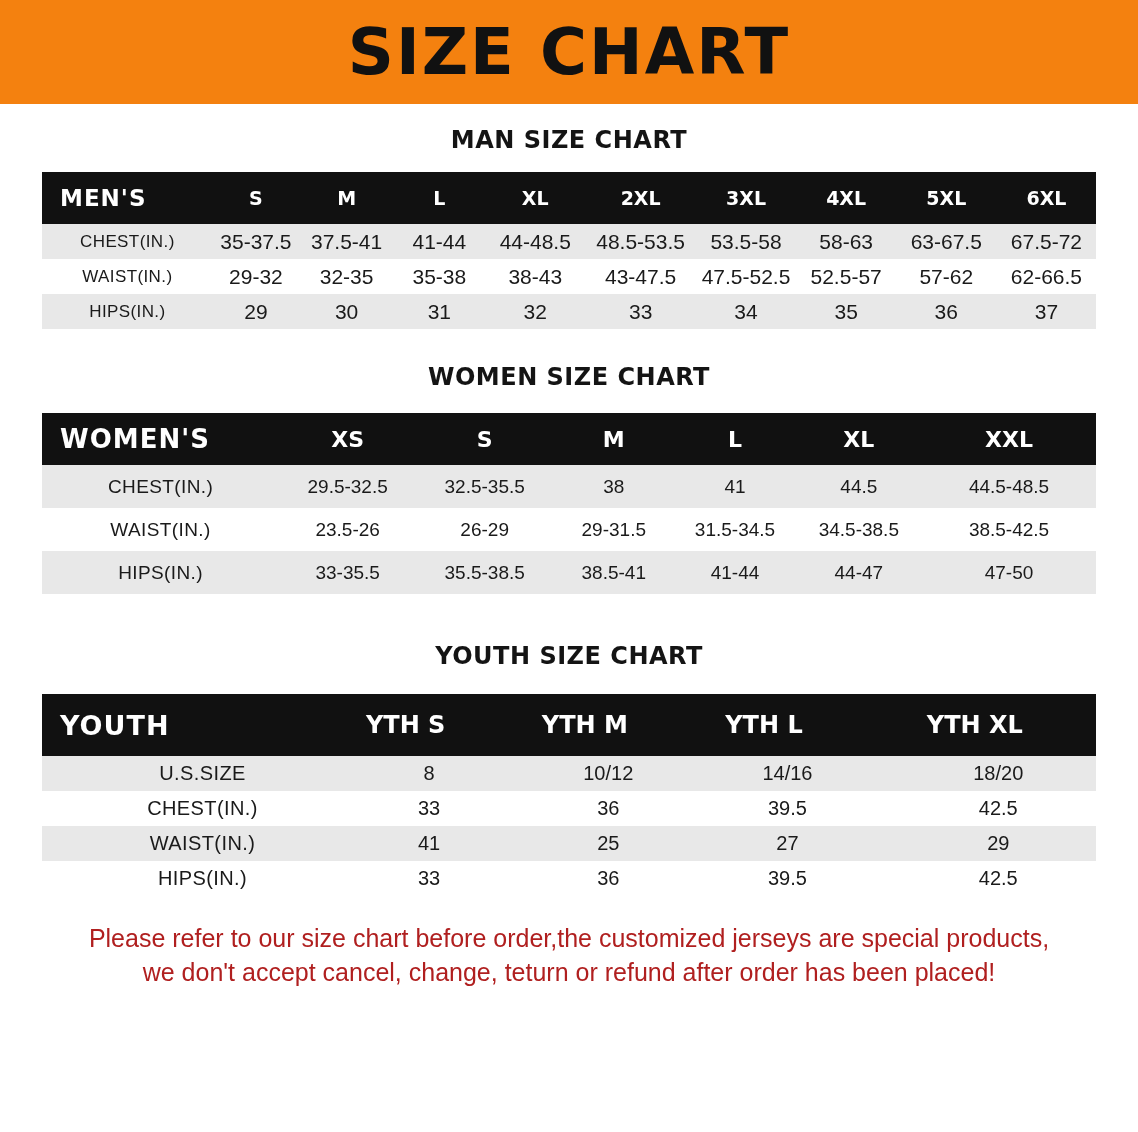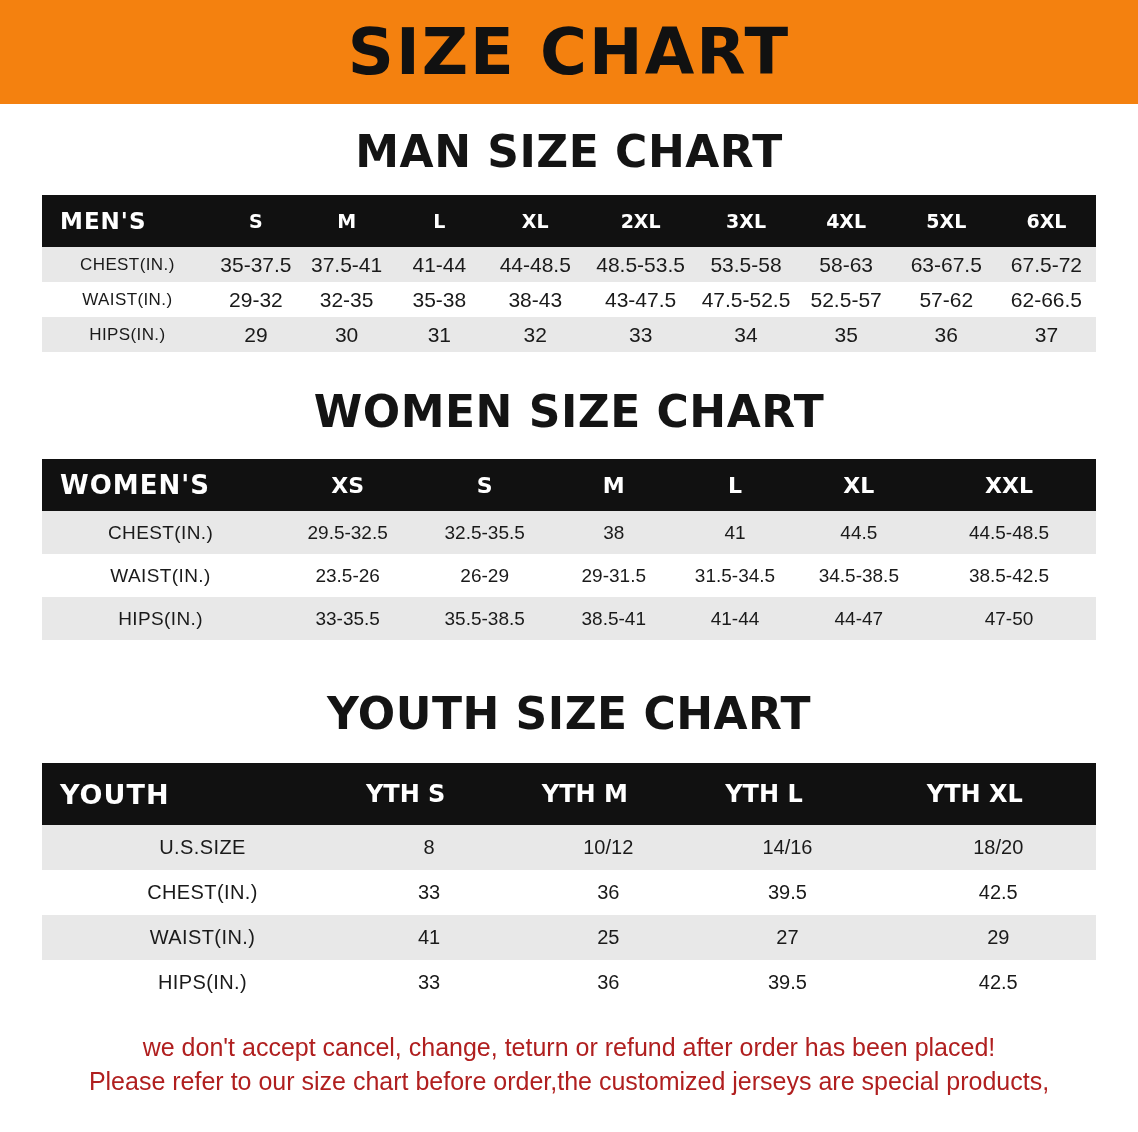--- a/index.html
+++ b/index.html
@@ -32,21 +32,21 @@
     letter-spacing: 2px;
     color: #111111;
     line-height: 1;
   }
 
   
   .section-title {
     text-align: center;
     font-family: "DejaVu Sans", sans-serif;
     font-weight: bold;
-    font-size: 44px;
+    font-size: 24px;
     letter-spacing: 0.5px;
     color: #141414;
   }
   .t-man   { margin-top: 22px; margin-bottom: 18px; }
   .t-women { margin-top: 34px; margin-bottom: 22px; }
   .t-youth { margin-top: 48px; margin-bottom: 24px; }
 
   
   .tbl-wrap {
     padding: 0 42px;
@@ -90,21 +90,21 @@
 
   
   #women-table thead th { height: 52px; font-size: 22px; }
   #women-table thead th.corner { font-size: 26px; }
   #women-table tbody td { height: 43px; font-size: 19px; }
   #women-table tbody td.rowhead { font-size: 19px; }
 
   
   #youth-table thead th { height: 62px; font-size: 24px; }
   #youth-table thead th.corner { font-size: 27px; }
-  #youth-table tbody td { height: 45px; font-size: 20px; padding-left: 48px; }
+  #youth-table tbody td { height: 35px; font-size: 20px; padding-left: 48px; }
   #youth-table tbody td.rowhead { font-size: 20px; }
 
   
   .note {
     margin: 26px 40px 0 40px;
     text-align: center;
     color: #b01f1f;
     font-family: "Liberation Sans", sans-serif;
     font-size: 25px;
     line-height: 1.35;
@@ -289,15 +289,15 @@
         <td>33</td>
         <td>36</td>
         <td>39.5</td>
         <td>42.5</td>
       </tr>
     </tbody>
   </table>
 </div>
 
 <div class="note">
+  <span>Please refer to our size chart before order,the customized jerseys are special products,</span>
   <span>we don't accept cancel, change, teturn or refund after order has been placed!</span>
-  <span>Please refer to our size chart before order,the customized jerseys are special products,</span>
 </div>
 
 </body></html>

